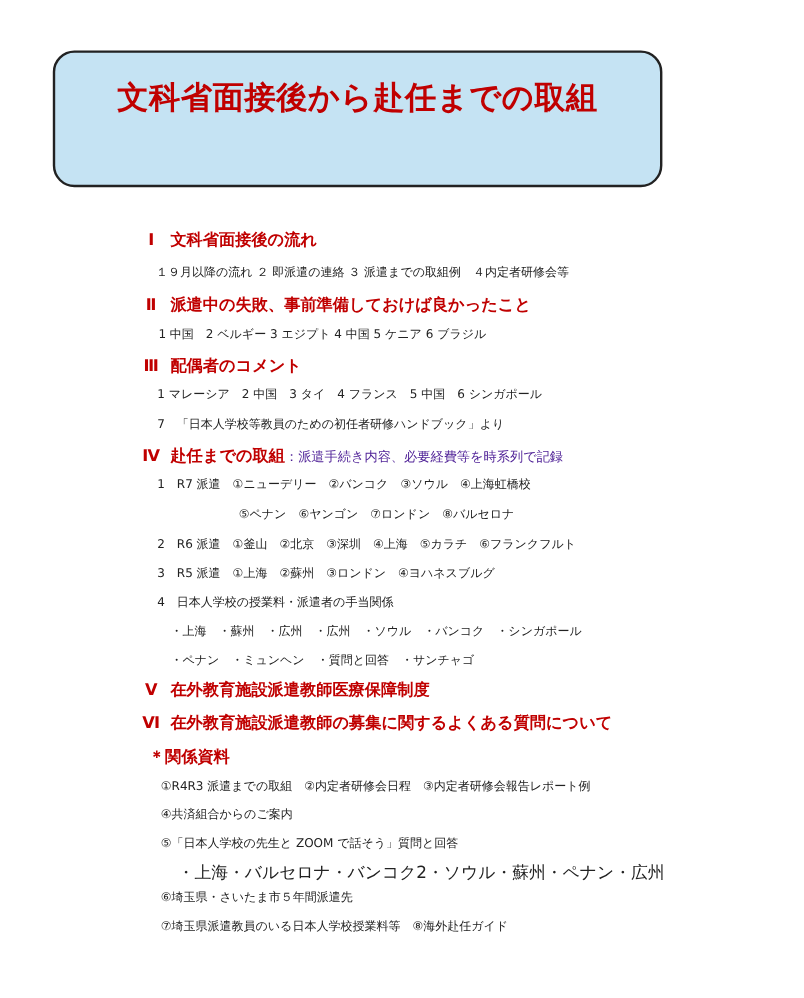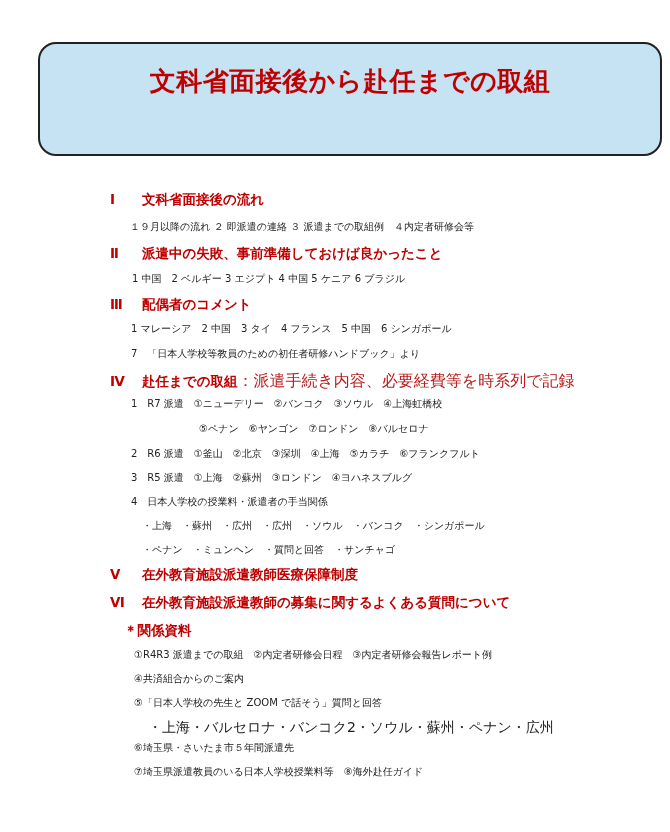--- a/index.html
+++ b/index.html
@@ -1,33 +1,33 @@
 <!DOCTYPE html>
 <html><head>
 <meta charset="utf-8">
 <style>
   html, body { margin: 0; padding: 0; background: #ffffff; }
   body { width: 670px; height: 832px; position: relative; overflow: hidden;
          font-family: "DejaVu Sans", "Liberation Sans", sans-serif; color: #222; }
   .title-box {
-    position: absolute; left: 38px; top: 42px; width: 624px; height: 114px;
+    position: absolute; left: 44px; top: 42px; width: 508px; height: 114px;
     background: #c5e3f3; border: 2px solid #222; border-radius: 18px; box-sizing: border-box;
   }
   .title {
     position: absolute; left: 0; right: 0; top: 20px; text-align: center;
     color: #c00000; font-weight: bold; font-size: 26px; letter-spacing: 0.5px;
   }
   .subtitle {
     position: absolute; left: 0; right: 0; top: 74px; text-align: center;
     color: #1f3864; font-weight: bold; font-size: 14px;
   }
   .row { position: absolute; white-space: nowrap; }
-  .h { color: #c00000; font-weight: bold; font-size: 13.5px; }
+  .h { color: #c00000; font-weight: bold; font-size: 13.5px; text-align: center; }
   .h .num { display: inline-block; width: 32px; }
-  .h .note { color: #b91c1c; font-weight: normal; font-size: 16px; font-family: Liberation Mono, monospace; }
+  .h .note { color: #4c1d95; font-weight: normal; font-size: 11px; font-family: Liberation Mono, monospace; }
   .t { font-size: 10px; color: #222; }
   .s { font-size: 14px; color: #222; }
 </style>
 </head>
 <body>
 
 <div class="title-box">
   <div class="title">文科省面接後から赴任までの取組</div>
 </div>
 

